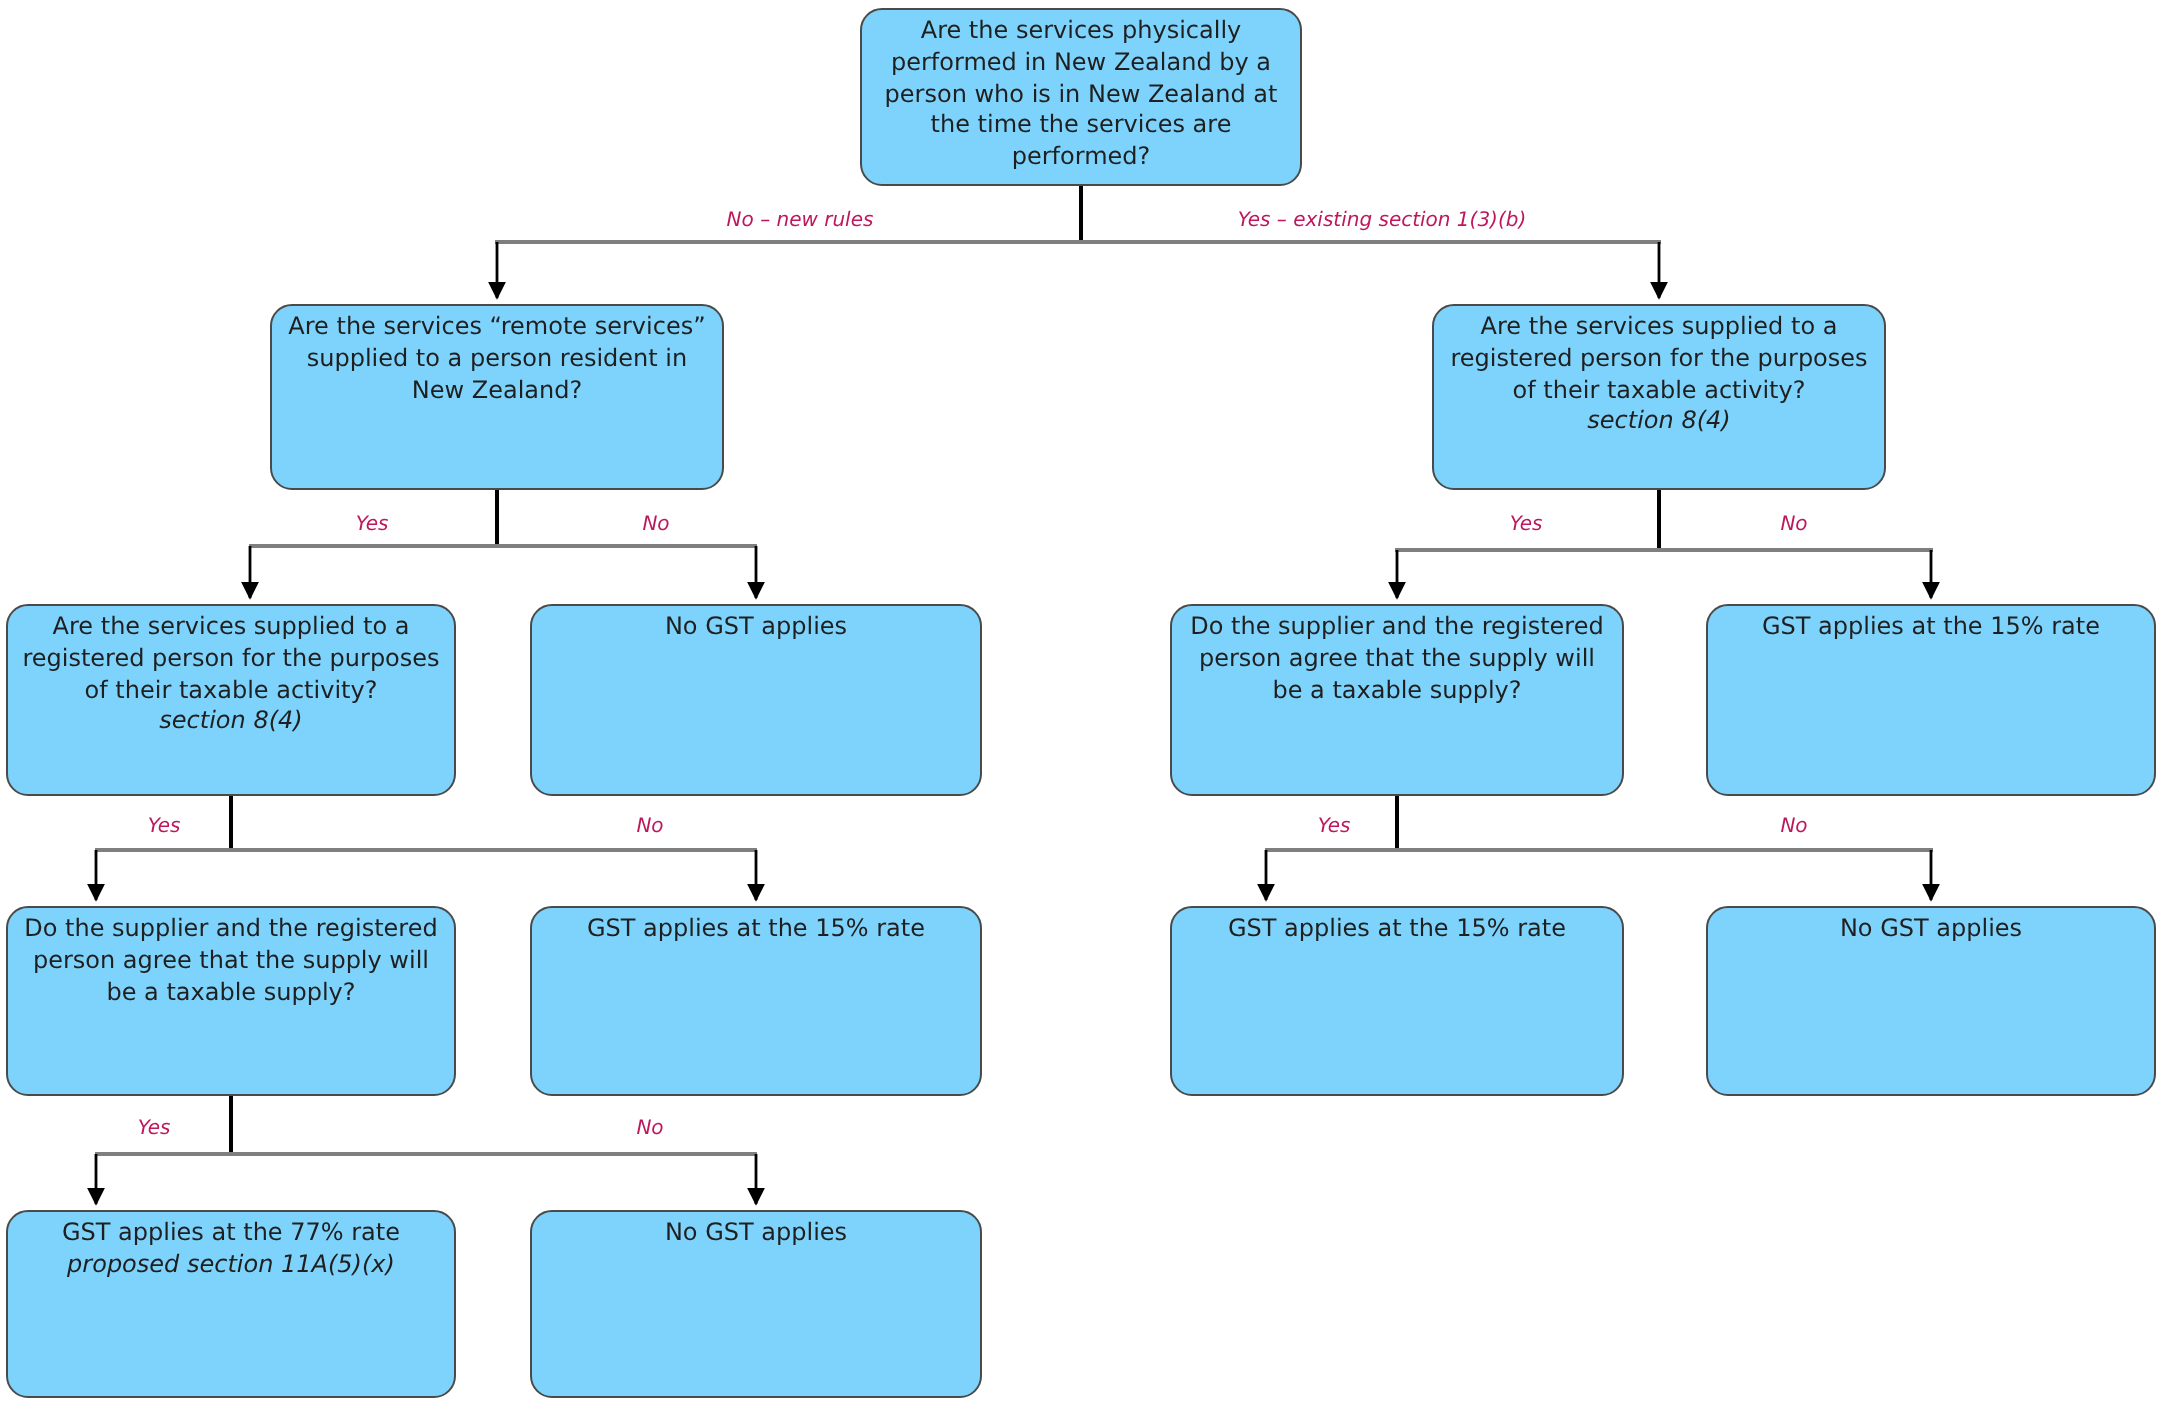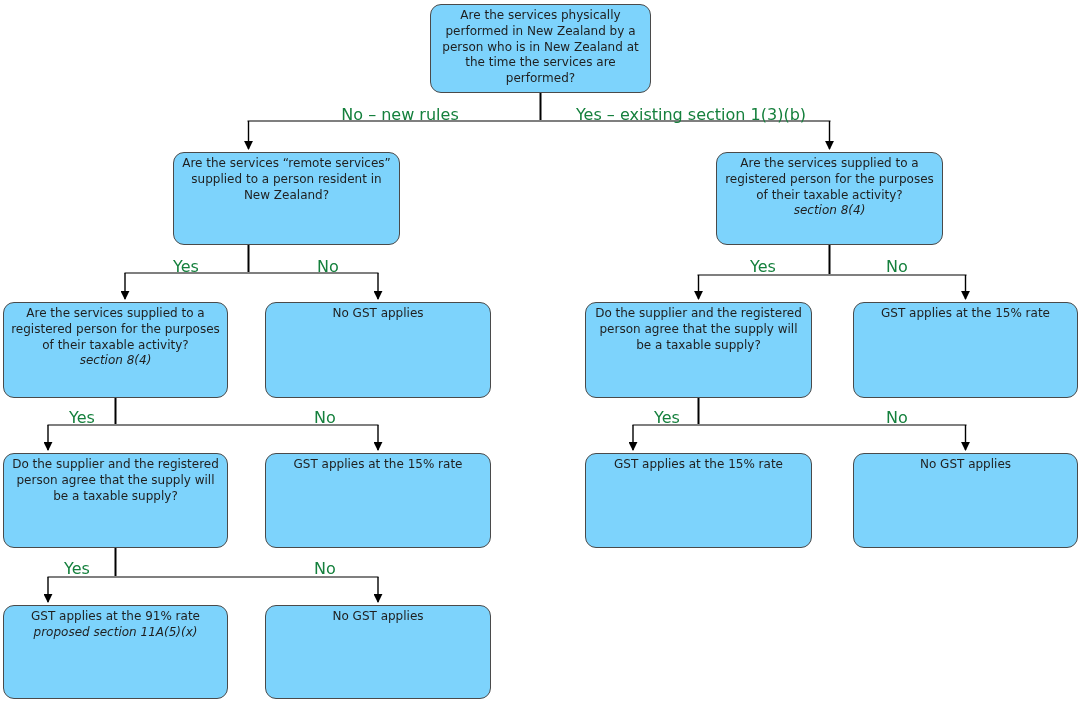--- a/index.html
+++ b/index.html
@@ -39,25 +39,26 @@
     width: 100%;
     font-size: 12px;
     line-height: 1.32;
     color: #1f1f1f;
   }
   .nt { display: block; }
   .ns { display: block; font-style: italic; }
   .elabel {
     position: absolute;
     transform: translateX(-50%);
-    font-size: 16px;
+    font-size: 10px;
     line-height: 1.2;
-    color: #15803d;
+    color: #be185d;
     white-space: nowrap;
     z-index: 3;
+    font-style: italic;
   }
 </style>
 </head>
 <body>
 
 <div class="canvas">
 
   <svg class="connectors" width="1080" height="701">
     <defs>
       <marker id="arrowhead" viewBox="0 0 10 10" refX="9" refY="5" markerWidth="9" markerHeight="9" orient="auto" markerUnits="userSpaceOnUse">
@@ -108,21 +109,21 @@
     </g>
   </svg>
 
   <div class="node" style="left:430px; top:4px;   width:221px; height:89px;">
     <div class="node-inner">
       <span class="nt">Are the services physically performed in New Zealand by a person who is in New Zealand at the time the services are performed?</span>
       <span class="ns"></span>
     </div>
   </div>
 
-  <div class="node" style="left:135px; top:152px; width:227px; height:93px;margin-left:38px;">
+  <div class="node" style="left:135px; top:152px; width:227px; height:93px;">
     <div class="node-inner">
       <span class="nt">Are the services “remote services” supplied to a person resident in New Zealand?</span>
     </div>
   </div>
 
   <div class="node" style="left:716px; top:152px; width:227px; height:93px;">
     <div class="node-inner">
       <span class="nt">Are the services supplied to a registered person for the purposes of their taxable activity?</span>
       <span class="ns">section 8(4)</span>
     </div>
@@ -179,21 +180,21 @@
 
   <div class="node" style="left:853px; top:453px; width:225px; height:95px;">
     <div class="node-inner">
       <span class="nt">No GST applies</span>
       <span class="ns"></span>
     </div>
   </div>
 
   <div class="node" style="left:3px;   top:605px; width:225px; height:94px;">
     <div class="node-inner">
-      <span class="nt">GST applies at the 91% rate</span>
+      <span class="nt">GST applies at the 77% rate</span>
       <span class="ns">proposed section 11A(5)(x)</span>
     </div>
   </div>
 
   <div class="node" style="left:265px; top:605px; width:226px; height:94px;">
     <div class="node-inner">
       <span class="nt">No GST applies</span>
       <span class="ns"></span>
     </div>
   </div>

